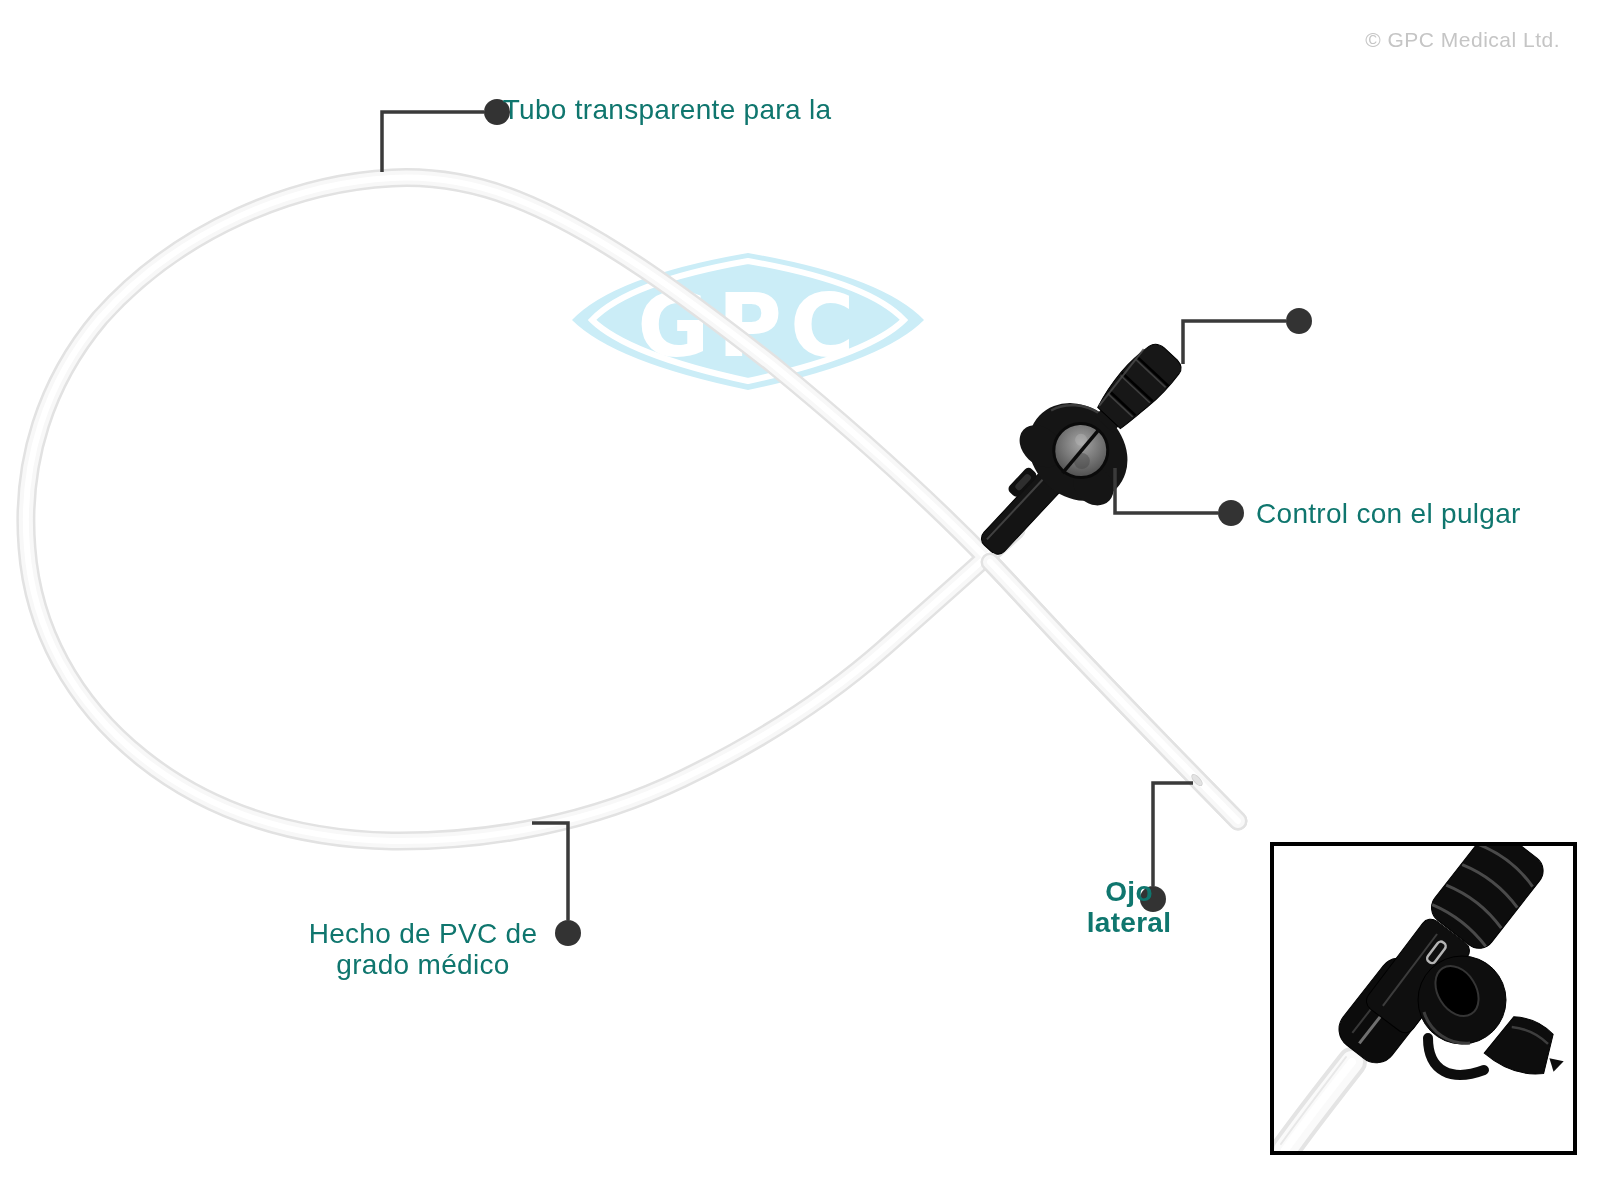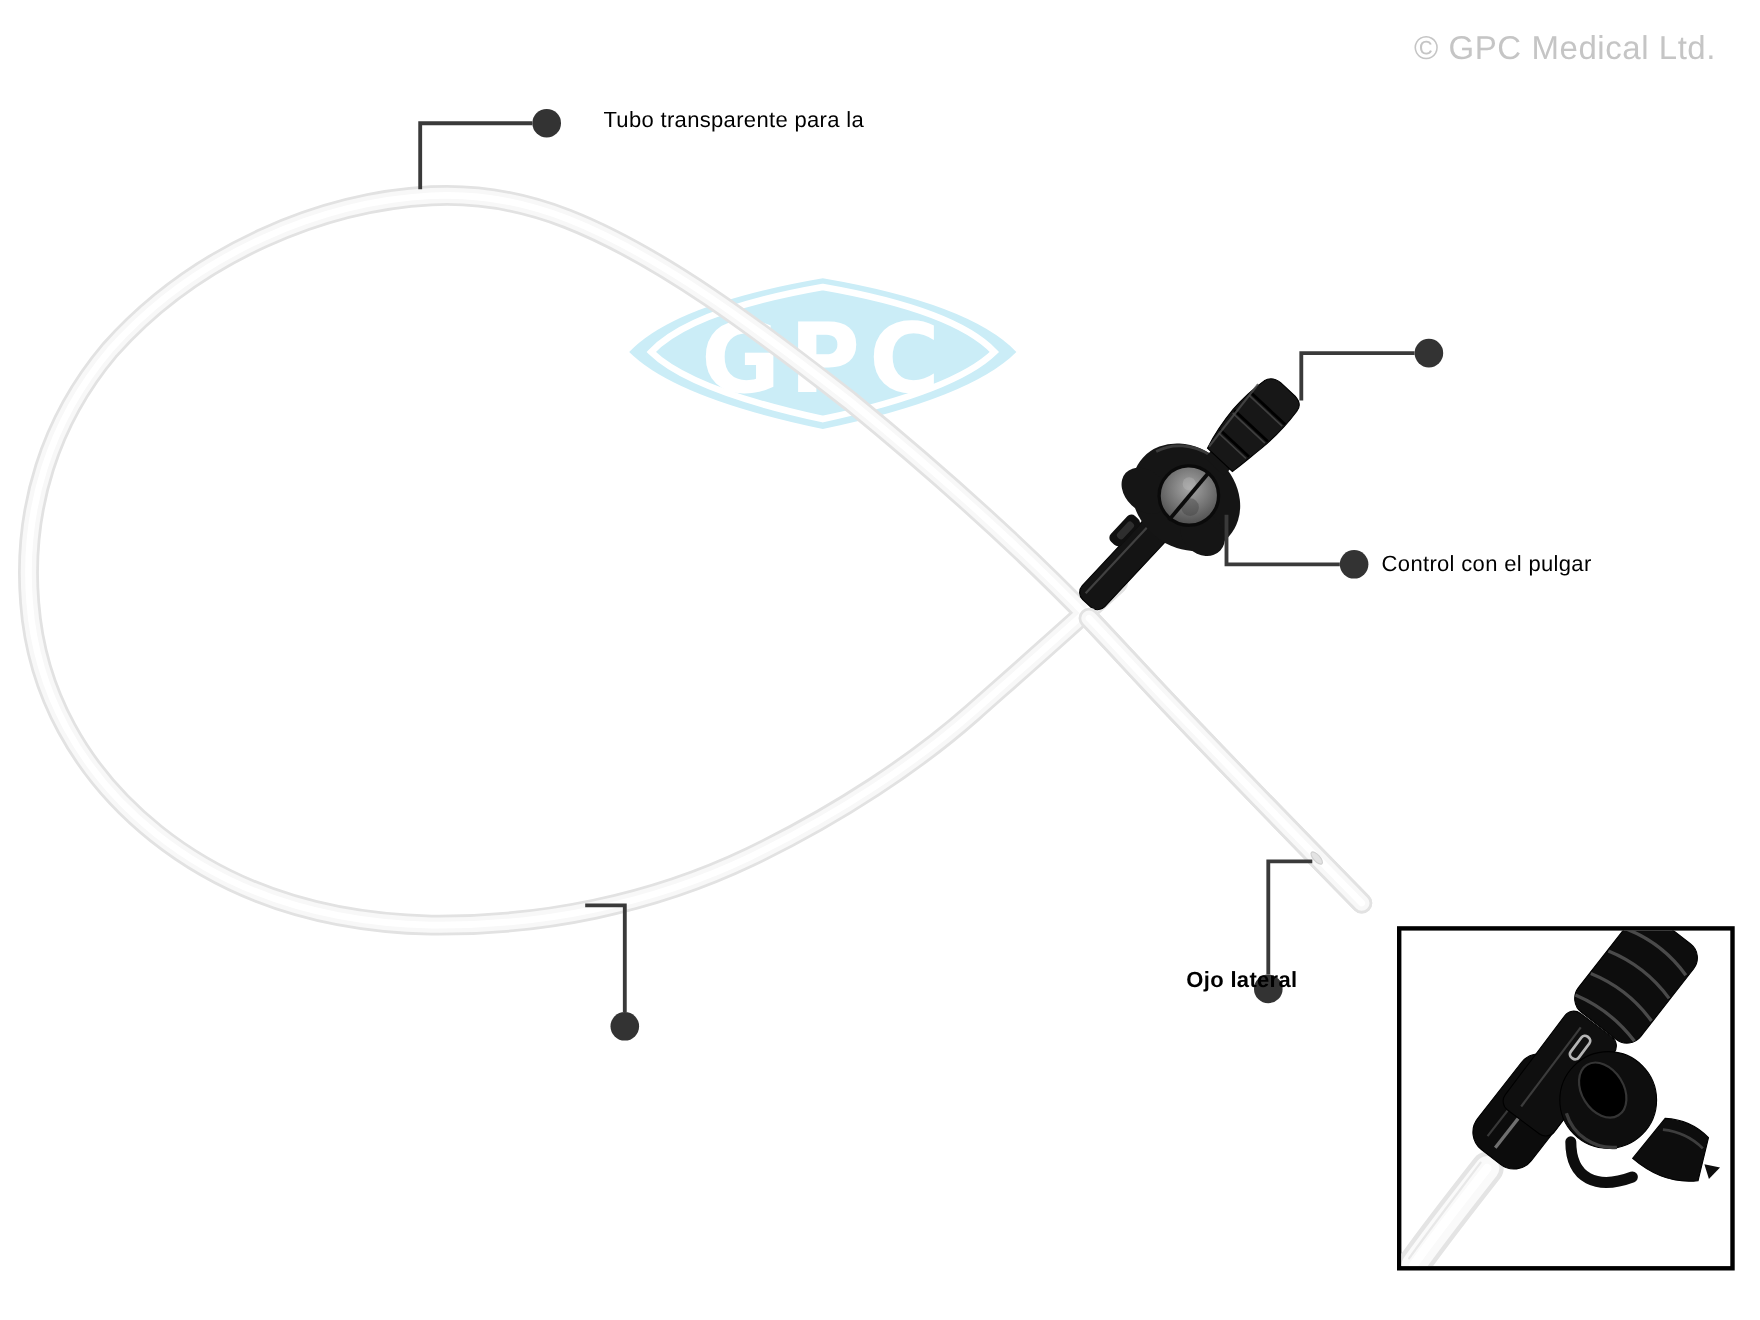--- a/index.html
+++ b/index.html
@@ -1,27 +1,27 @@
 <!DOCTYPE html>
 <html><head>
 <meta charset="utf-8">
 <style>
   html,body{margin:0;padding:0;background:#ffffff;}
   .stage{position:relative;width:1600px;height:1200px;background:#ffffff;overflow:hidden;
          font-family:"Liberation Sans",sans-serif;}
   svg.layer{position:absolute;left:0;top:0;}
-  .lbl{position:absolute;color:#000000;font-size:20px;line-height:31px;letter-spacing:.3px;white-space:nowrap;}
+  .lbl{position:absolute;color:#0f766e;font-size:28px;line-height:31px;letter-spacing:.3px;white-space:nowrap;}
   .lbl.center{text-align:center;white-space:normal;}
   .lbl-tubo{left:483px;top:94px;width:368px;}
   .lbl-conector{left:1318px;top:307px;}
   .lbl-control{left:1256px;top:498px;}
   .lbl-ojo{left:1061px;top:876px;width:136px;font-weight:bold;}
   .lbl-hecho{left:296px;top:918px;width:254px;}
   .watermark{position:absolute;left:1240px;top:28px;width:320px;text-align:right;
-             font-size:30px;color:#c5c5c5;letter-spacing:.5px;}
+             font-size:21px;color:#c5c5c5;letter-spacing:.5px;}
   .logo-text{font-family:"DejaVu Sans",sans-serif;font-weight:bold;font-size:88px;letter-spacing:8px;}
 </style>
 </head>
 <body>
 
 <div class="stage">
 
   <svg class="layer" width="1600" height="1200" viewBox="0 0 1600 1200">
     <defs>
       <radialGradient id="discg" cx="42%" cy="40%" r="65%">
@@ -164,14 +164,18 @@
 
   <div class="lbl lbl-tubo center">
     <div>Tubo transparente para la</div>
   </div>
 
 
   <div class="lbl lbl-control">Control con el pulgar</div>
 
   <div class="lbl lbl-ojo center">Ojo lateral</div>
 
+  <div class="lbl lbl-hecho center">
+    <div>Hecho de PVC de</div>
+    <div>grado médico</div>
+  </div>
 
 </div>
 
 </body></html>

